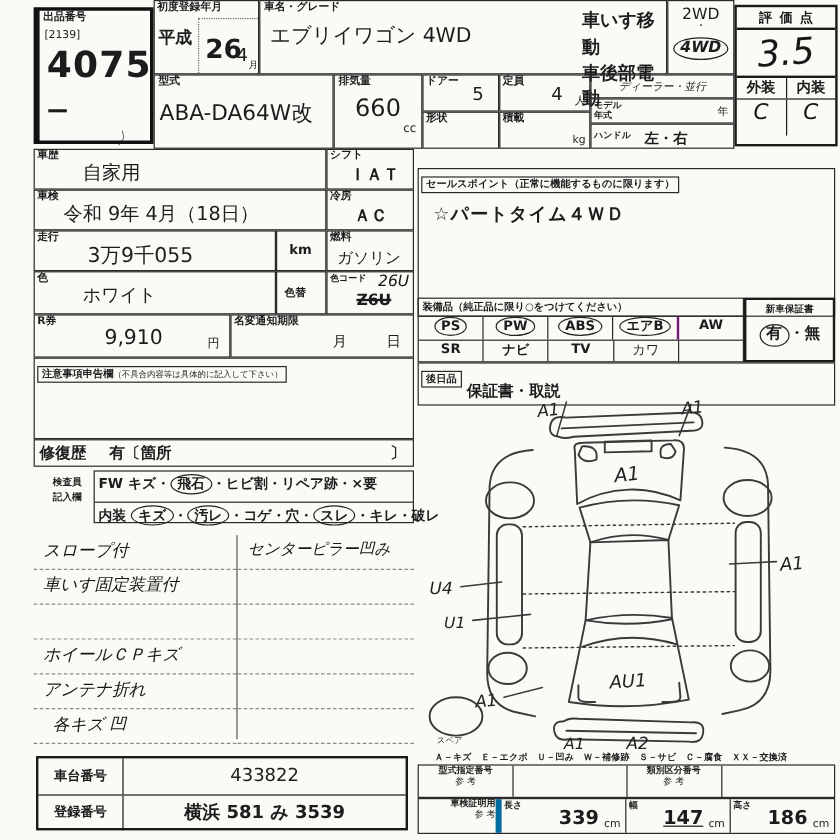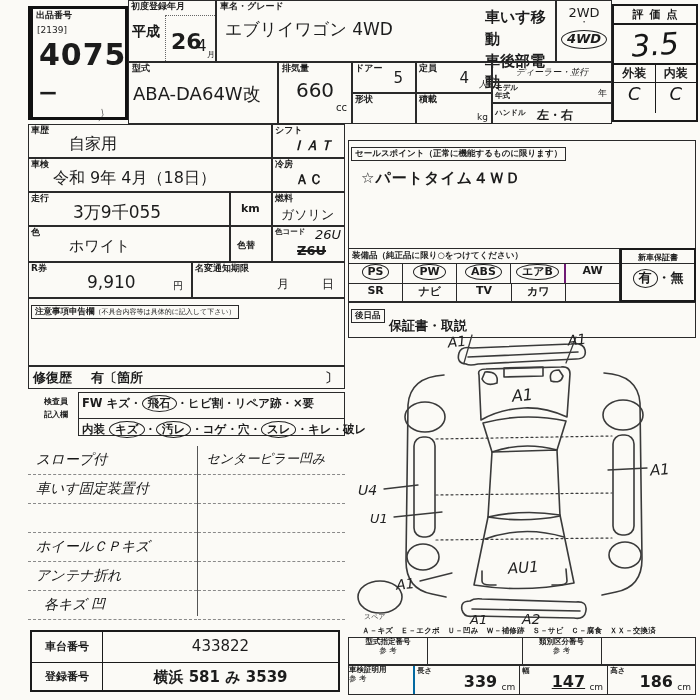--- a/index.html
+++ b/index.html
@@ -109,21 +109,21 @@
     <span class="lbl7" style="position:absolute;left:2px;top:5px;">ハンドル</span>
     <span style="position:absolute;left:44px;top:3px;font-size:12px;font-weight:700;">左・右</span>
   </div>
 
   <div class="abs b" style="left:28px;top:124px;width:244px;height:34px;">
     <span class="lbl" style="position:absolute;left:2px;top:1px;">車歴</span>
     <span style="position:absolute;left:40px;top:9px;font-size:16px;">自家用</span>
   </div>
   <div class="abs b" style="left:272px;top:124px;width:73px;height:34px;">
     <span class="lbl" style="position:absolute;left:2px;top:1px;">シフト</span>
-    <span style="position:absolute;left:18px;top:12px;font-size:14px;font-weight:700;font-style:italic;">ＩＡＴ</span>
+    <span style="position:absolute;left:18px;top:12px;font-size:14px;font-weight:700;">ＩＡＴ</span>
   </div>
 
   <div class="abs b" style="left:28px;top:158px;width:244px;height:34px;">
     <span class="lbl" style="position:absolute;left:2px;top:1px;">車検</span>
     <span style="position:absolute;left:24px;top:9px;font-size:16px;">令和 9年 4月（18日）</span>
   </div>
   <div class="abs b" style="left:272px;top:158px;width:73px;height:34px;">
     <span class="lbl" style="position:absolute;left:2px;top:1px;">冷房</span>
     <span style="position:absolute;left:22px;top:12px;font-size:14px;font-weight:700;">ＡＣ</span>
   </div>
@@ -185,21 +185,21 @@
       <div class="cell" style="flex:1;text-align:center;font-size:11px;font-weight:700;border-right:1px solid #2a2a2a;"><span class="circ">PS</span></div>
       <div class="cell" style="flex:1;text-align:center;font-size:11px;font-weight:700;border-right:1px solid #2a2a2a;"><span class="circ">PW</span></div>
       <div class="cell" style="flex:1;text-align:center;font-size:11px;font-weight:700;border-right:1px solid #2a2a2a;"><span class="circ">ABS</span></div>
       <div class="cell" style="flex:1;text-align:center;font-size:11px;font-weight:700;border-right:2px solid #701a75;"><span class="circ">エアB</span></div>
       <div class="cell" style="flex:1;text-align:center;font-size:11px;font-weight:700;"><span>AW</span></div>
     </div>
     <div style="display:flex;border-top:1px solid #2a2a2a;height:17px;">
       <div class="cell" style="flex:1;text-align:center;font-size:11px;font-weight:700;border-right:1px solid #2a2a2a;">SR</div>
       <div class="cell" style="flex:1;text-align:center;font-size:11px;font-weight:700;border-right:1px solid #2a2a2a;">ナビ</div>
       <div class="cell" style="flex:1;text-align:center;font-size:11px;font-weight:700;border-right:1px solid #2a2a2a;">TV</div>
-      <div class="cell" style="flex:1;text-align:center;font-size:11px;font-weight:700;border-right:1px solid #2a2a2a;">カワ</div>
+      <div class="cell" style="flex:1;text-align:center;font-size:11px;font-weight:400;border-right:1px solid #2a2a2a;">カワ</div>
       <div class="cell" style="flex:1;"></div>
     </div>
   </div>
 
   <div class="abs bt" style="left:620px;top:248px;width:76px;height:54px;">
     <div style="font-size:8px;font-weight:700;text-align:center;margin-top:2px;">新車保証書</div>
     <div style="text-align:center;margin-top:6px;font-size:13px;font-weight:700;">
       <span class="circ">有</span><span>・</span><span>無</span>
     </div>
   </div>
@@ -309,21 +309,21 @@
     </div>
     <div style="flex:1;border-right:1px solid #2a2a2a;"></div>
     <div style="width:78px;border-right:1px solid #2a2a2a;text-align:center;">
       <div class="lbl7">類別区分番号</div>
       <div class="lbl7" style="font-weight:400;">参 考</div>
     </div>
     <div style="flex:1;"></div>
   </div>
 
   <div class="abs b" style="left:348px;top:665px;width:348px;height:30px;display:flex;">
-    <div style="width:64px;border-right:2px solid #0369a1;text-align:left;">
+    <div style="width:64px;border-right:5px solid #0369a1;text-align:right;">
       <div class="lbl7">車検証明用</div>
       <div class="lbl7" style="font-weight:400;">参 考</div>
     </div>
     <div style="flex:1.2;border-right:1px solid #2a2a2a;position:relative;">
       <span class="lbl7" style="position:absolute;left:2px;top:1px;">長さ</span>
       <span style="position:absolute;right:22px;top:6px;font-size:16px;font-weight:700;">339</span>
       <span style="position:absolute;right:4px;bottom:2px;font-size:9px;">cm</span>
     </div>
     <div style="flex:1;border-right:1px solid #2a2a2a;position:relative;">
       <span class="lbl7" style="position:absolute;left:2px;top:1px;">幅</span>

